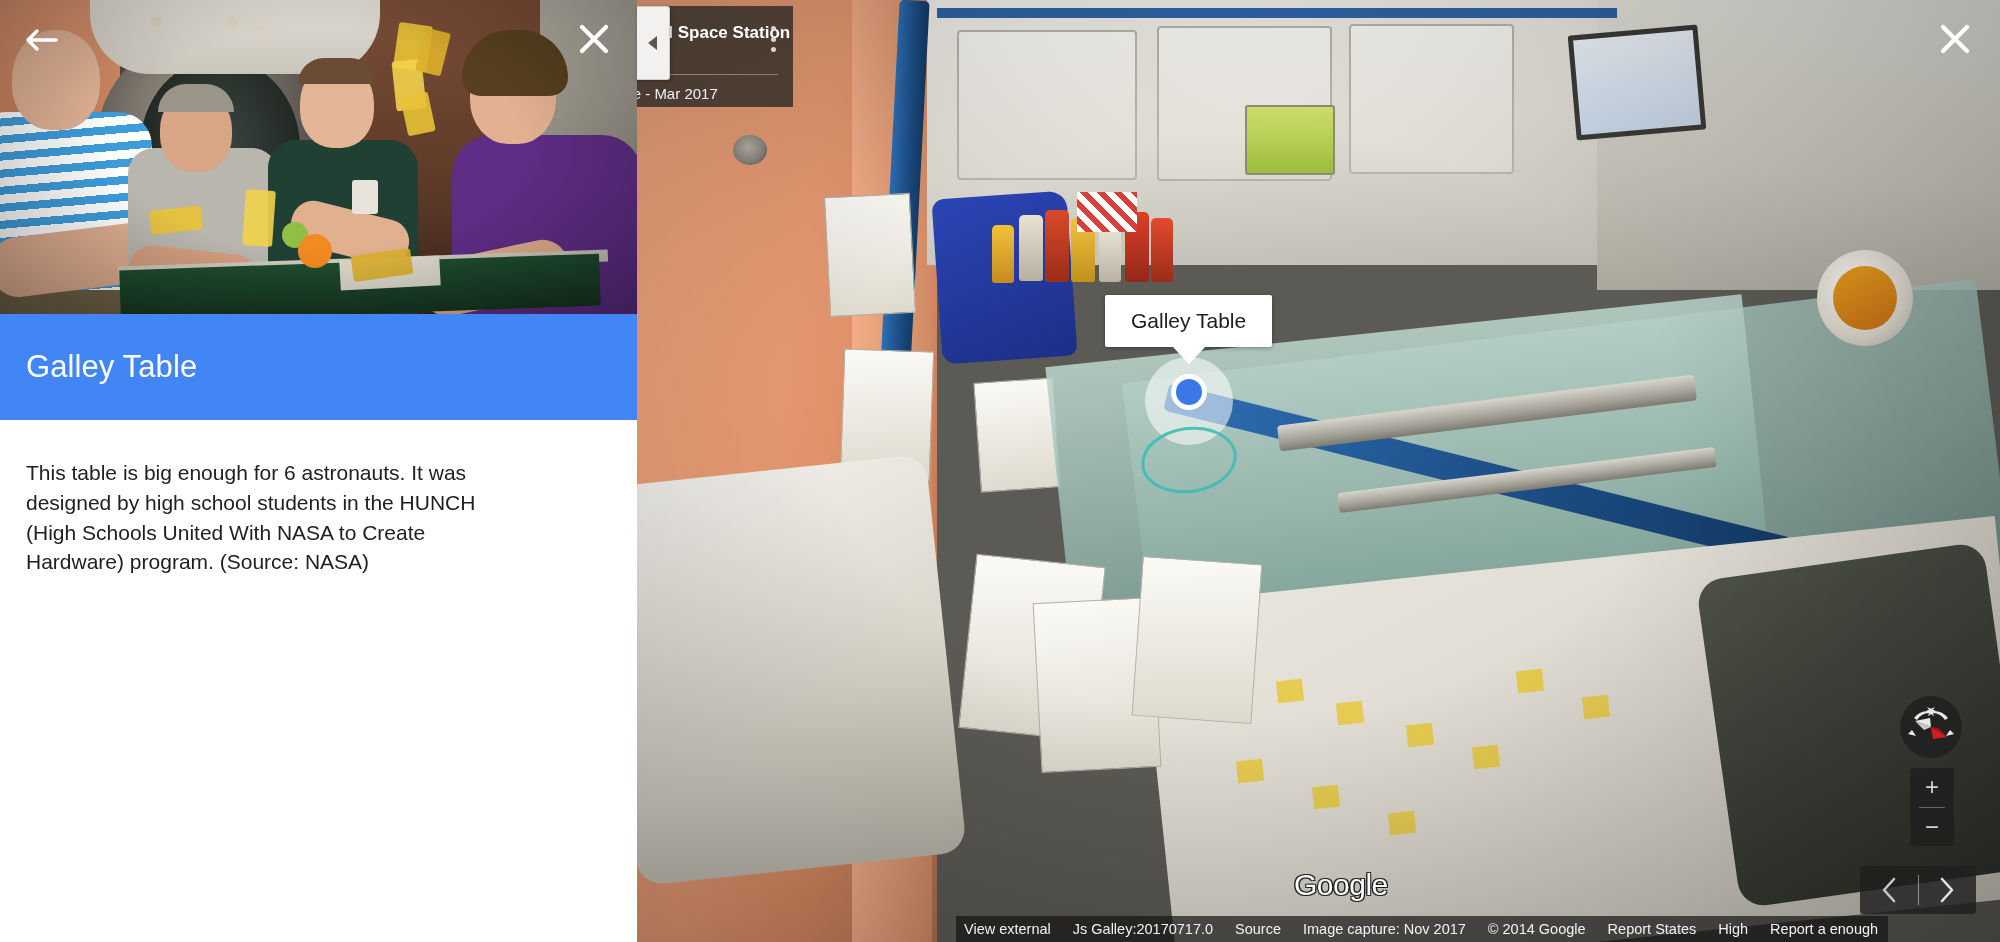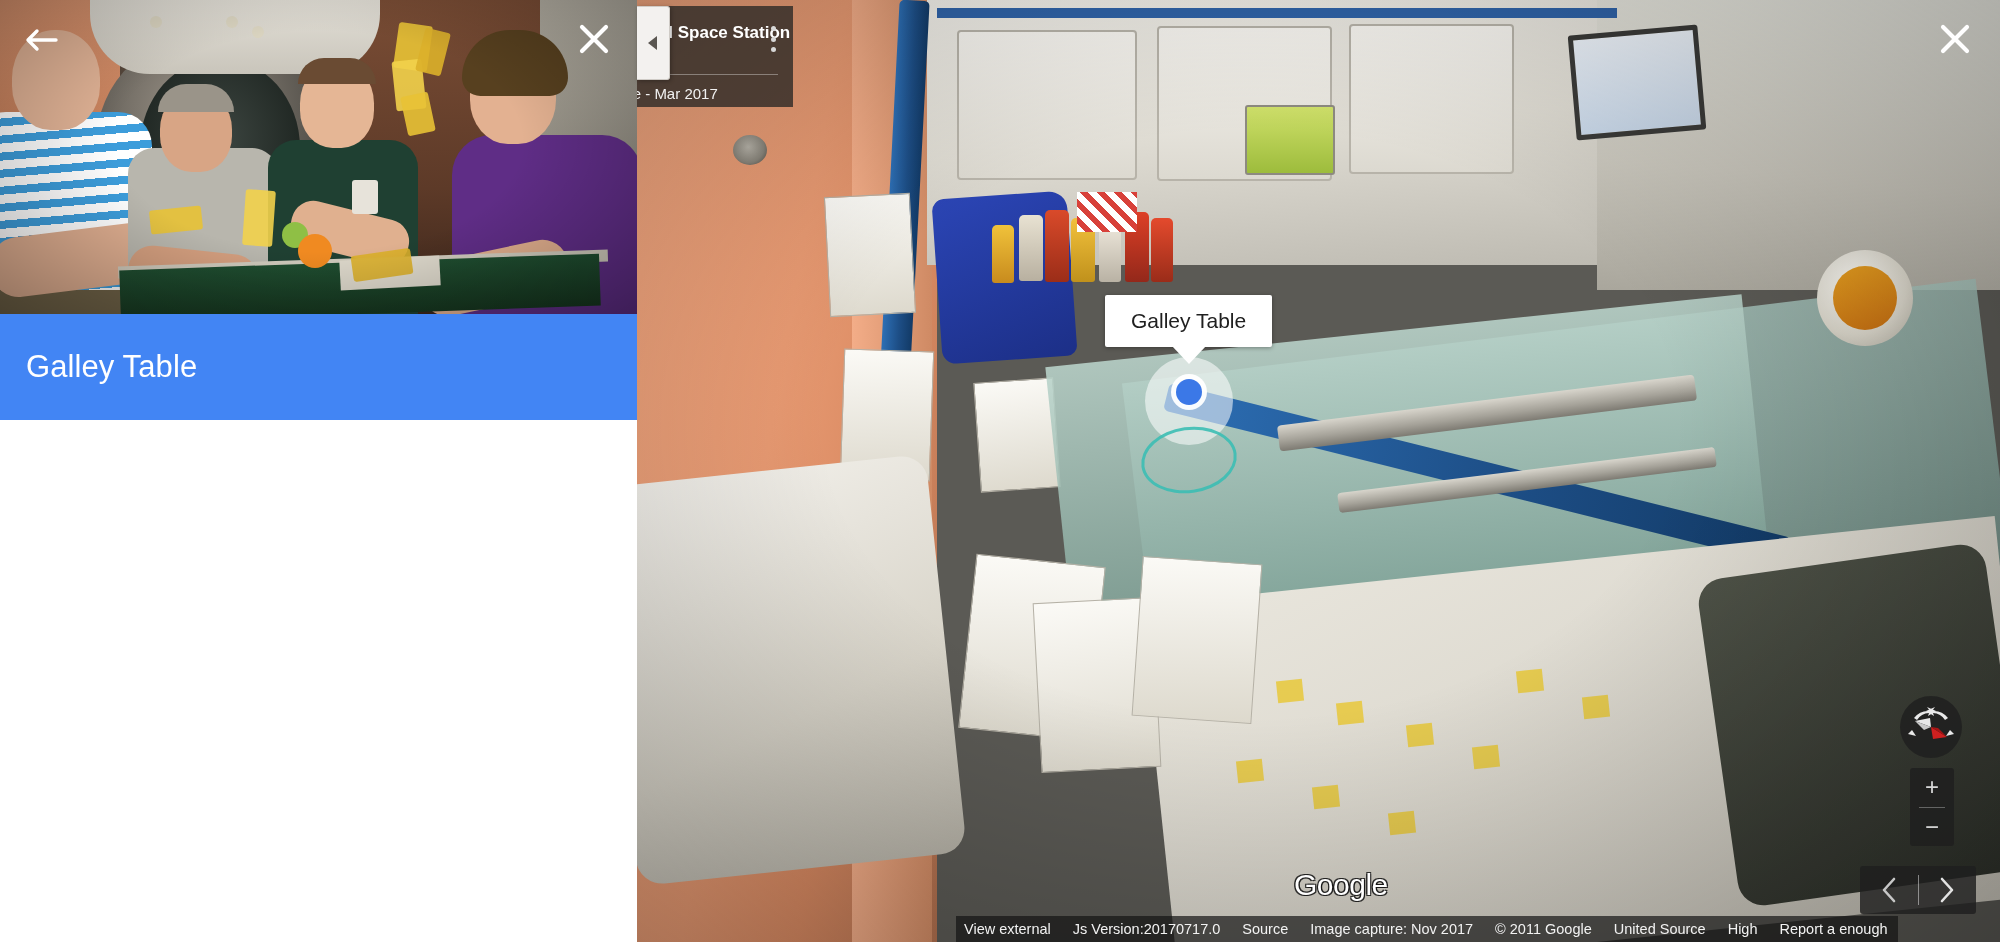--- a/index.html
+++ b/index.html
@@ -503,25 +503,25 @@
       <svg width="22" height="30" viewBox="0 0 22 30" aria-hidden="true">
         <path d="M6 4 L16 15 L6 26" fill="none" stroke="#e3e3e3" stroke-width="2.6" stroke-linecap="round" stroke-linejoin="round"></path>
       </svg>
     </div>
   </div>
 
   <div id="google-watermark">Google</div>
 
   <div id="attribution-bar">
     <span class="attr-link">View external</span>
-    <span class="attr-item">Js Version:20170717.0</span>
+    <span class="attr-item">Js Galley:20170717.0</span>
     <span class="attr-item">Source</span>
     <span class="attr-item">Image capture: Nov 2017</span>
-    <span class="attr-item">© 2011 Google</span>
-    <span class="attr-item">United Source</span>
+    <span class="attr-item">© 2014 Google</span>
+    <span class="attr-item">Report States</span>
     <span class="attr-link">High</span>
     <span class="attr-link">Report a enough</span>
   </div>
 
   <div id="left-panel">
 
     <div id="panel-photo">
       <div class="photo-canvas">
         <div class="ph wall-left"></div>
         <div class="ph rack-right"></div>
@@ -579,20 +579,23 @@
         <svg width="34" height="34" viewBox="0 0 34 34" aria-hidden="true">
           <path d="M5 5 L29 29 M29 5 L5 29" stroke="#ffffff" stroke-width="4.2" stroke-linecap="round"></path>
         </svg>
       </div>
     </div>
 
     <div id="panel-titlebar">
       <div id="panel-title">Galley Table</div>
     </div>
 
+    <div id="panel-body">
+      <p id="panel-description">This table is big enough for 6 astronauts. It was designed by high school students in the HUNCH (High Schools United With NASA to Create Hardware) program. (Source: NASA)</p>
+    </div>
   </div>
 
   <div id="collapse-tab">
     <svg width="12" height="16" viewBox="0 0 12 16" aria-hidden="true">
       <polygon points="10,1 10,15 1,8" fill="#5a5651"></polygon>
     </svg>
   </div>
 
 </div>
 

